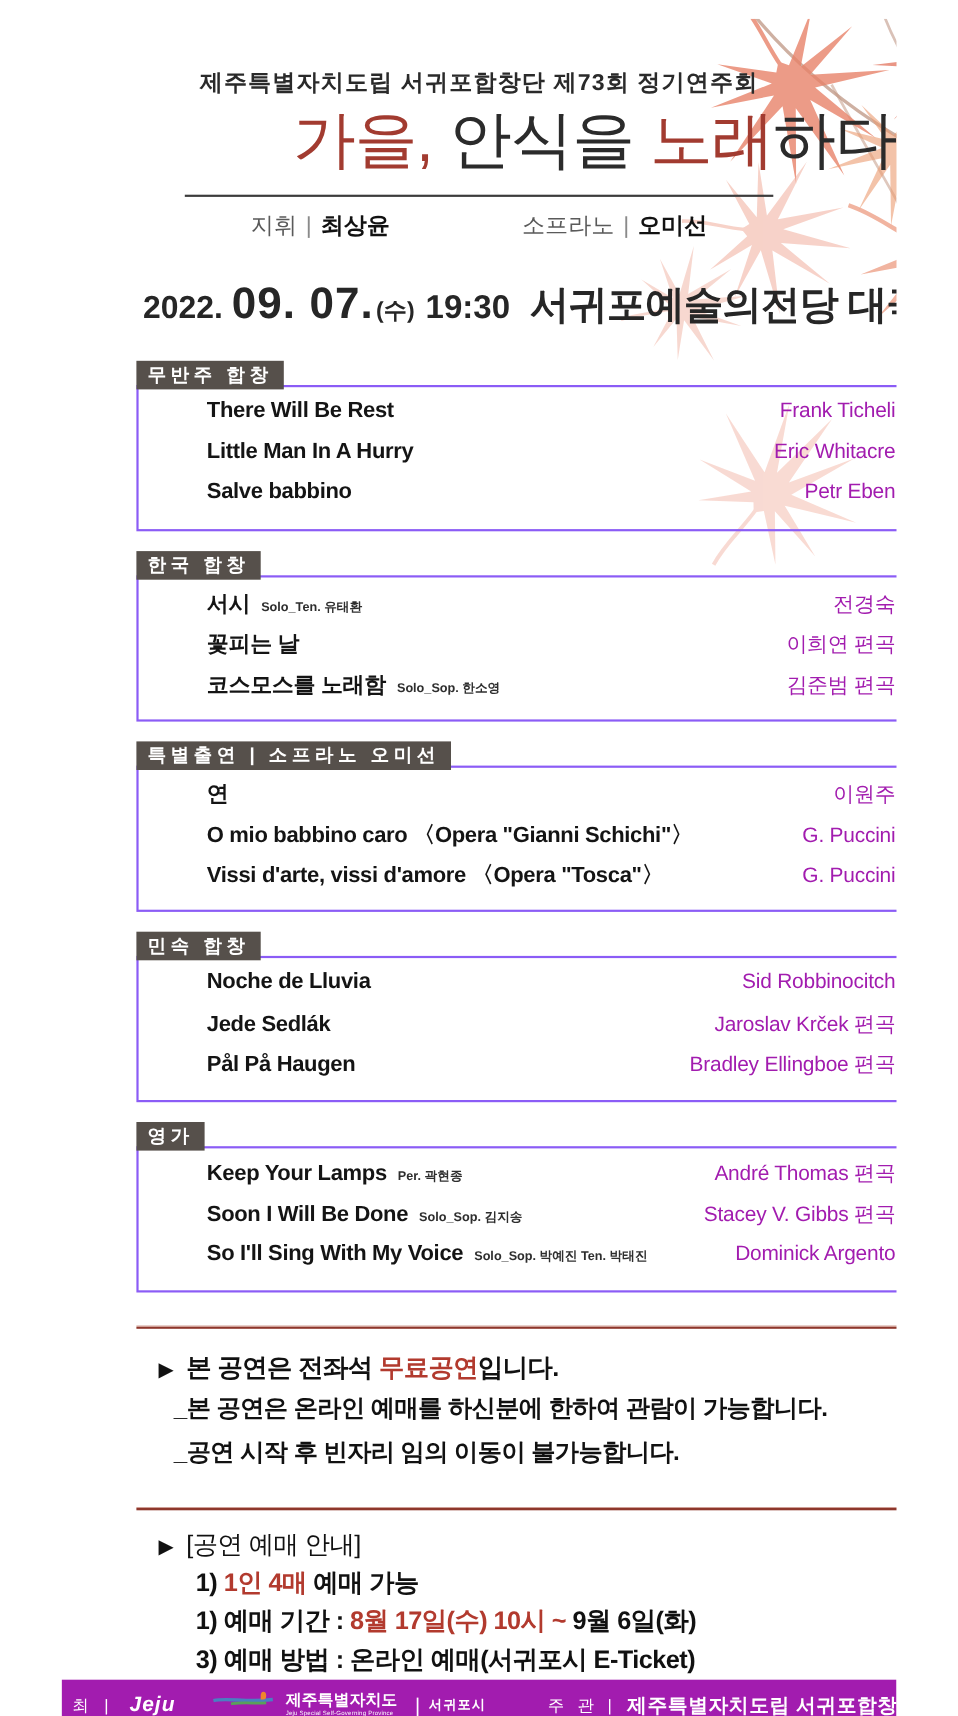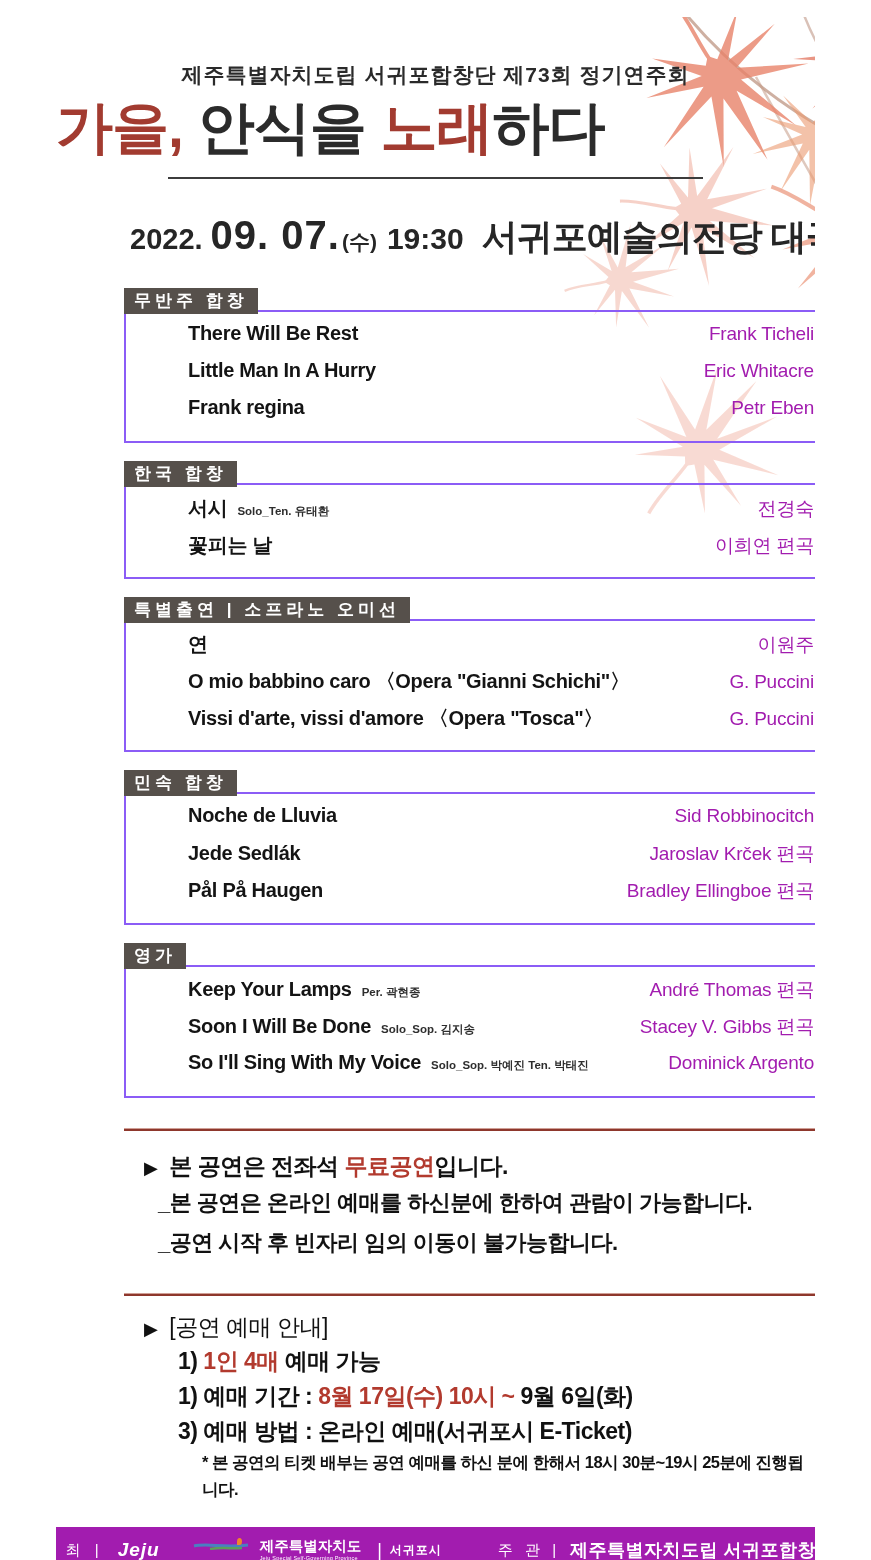--- a/index.html
+++ b/index.html
@@ -3,21 +3,21 @@
 <meta charset="utf-8">
 <style>
   html,body{margin:0;padding:0;background:#fff;}
   .poster{position:relative;width:759px;height:1560px;margin:17px auto;background:#ffffff;overflow:hidden;
           font-family:"Liberation Sans","DejaVu Sans",sans-serif;color:#1d1d1d;}
   .leaves{position:absolute;top:0;left:0;z-index:0;pointer-events:none;}
   .content{position:relative;z-index:1;}
 
   
   .subtitle{margin-top:44px;text-align:center;font-size:21px;font-weight:700;letter-spacing:1px;color:#2a2a2a;}
-  .main-title{margin-top:6px;text-align:left;font-size:57px;font-weight:700;letter-spacing:-1px;line-height:1.15;}
+  .main-title{margin-top:6px;text-align:right;font-size:57px;font-weight:400;letter-spacing:-1px;line-height:1.15;}
   .main-title .red{color:#a23b30;}
   .main-title .dark{color:#2b2b2b;}
   .title-rule{width:535px;height:2px;background:#3c3c3c;margin:16px auto 0 auto;}
   .credits{width:535px;margin:12px auto 0 auto;display:flex;justify-content:space-around;font-size:21px;}
   .credit .role{color:#5a5a5a;font-weight:500;}
   .credit .bar{color:#8a8a8a;margin:0 8px;}
   .credit .name{color:#111;font-weight:700;}
 
   
   .dateline{margin:34px 0 0 74px;display:flex;align-items:baseline;white-space:nowrap;color:#262626;}
@@ -109,54 +109,66 @@
     <g transform="translate(856,432) rotate(-30) scale(0.6)" style="color:#f3bcae" opacity="0.45">
         <use href="#leaf"></use>
       </g>
   </svg>
 
   <div class="content">
 
     <div class="subtitle">제주특별자치도립 서귀포합창단 제73회 정기연주회</div>
     <div class="main-title"><span class="red">가을,</span><span class="dark"> 안식을 </span><span class="red">노래</span><span class="dark">하다</span></div>
     <div class="title-rule"></div>
+    <div class="credits">
+      <div class="credit">
+        <span class="role">지휘</span><span class="bar">|</span><span class="name">최상윤</span>
+      </div>
+      <div class="credit">
+        <span class="role">소프라노</span><span class="bar">|</span><span class="name">오미선</span>
+      </div>
+    </div>
 
     <div class="dateline">
       <span class="y">2022.</span>
       <span class="d">09. 07.</span>
       <span class="w">(수)</span>
       <span class="t">19:30</span>
       <span class="venue">서귀포예술의전당 대극장</span>
     </div>
 
     <div class="section">
       <div class="section-label">무반주 합창</div>
       <div class="row">
         <div><span class="song-title">There Will Be Rest</span><span class="song-note"></span></div>
         <div class="composer">Frank Ticheli</div>
       </div>
       <div class="row">
         <div><span class="song-title">Little Man In A Hurry</span><span class="song-note"></span></div>
         <div class="composer">Eric Whitacre</div>
       </div>
       <div class="row">
-        <div><span class="song-title">Frank regina</span><span class="song-note"></span></div>
+        <div><span class="song-title">Salve babbino</span><span class="song-note"></span></div>
         <div class="composer">Petr Eben</div>
       </div>
     </div>
 
     <div class="section">
       <div class="section-label">한국 합창</div>
       <div class="row">
         <div><span class="song-title">서시</span><span class="song-note">Solo_Ten. 유태환</span></div>
         <div class="composer">전경숙</div>
       </div>
       <div class="row">
         <div><span class="song-title">꽃피는 날</span><span class="song-note"></span></div>
         <div class="composer">이희연 편곡</div>
+      </div>
+      <div class="row">
+        <div><span class="song-title">코스모스를 노래함</span><span class="song-note">Solo_Sop. 한소영</span></div>
+        <div class="composer">김준범 편곡</div>
       </div>
     </div>
 
     <div class="section">
       <div class="section-label">특별출연 | 소프라노 오미선</div>
       <div class="row">
         <div><span class="song-title">연</span><span class="song-note"></span></div>
         <div class="composer">이원주</div>
       </div>
       <div class="row">

